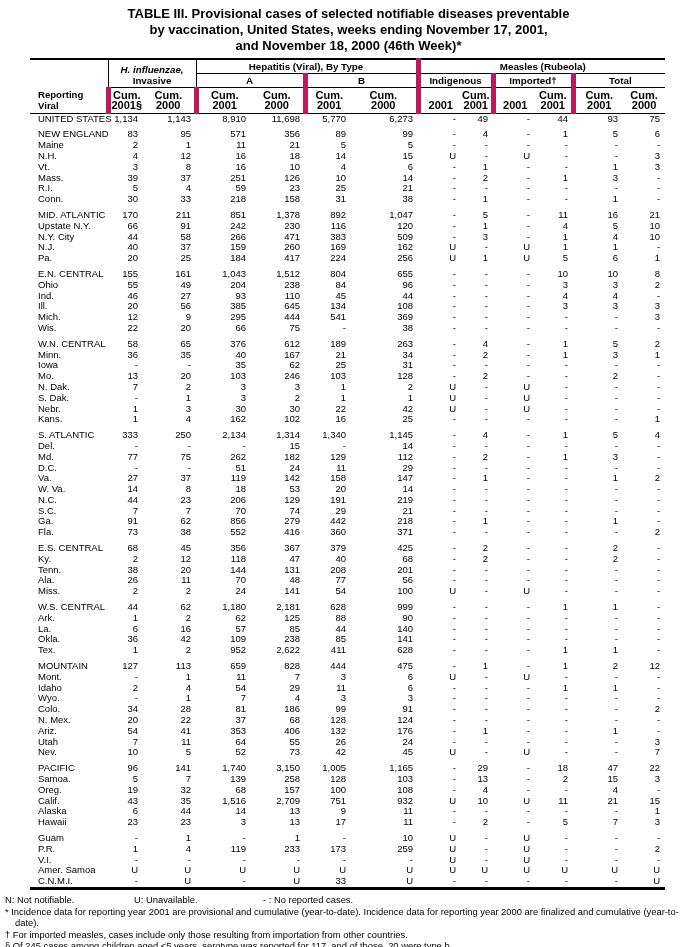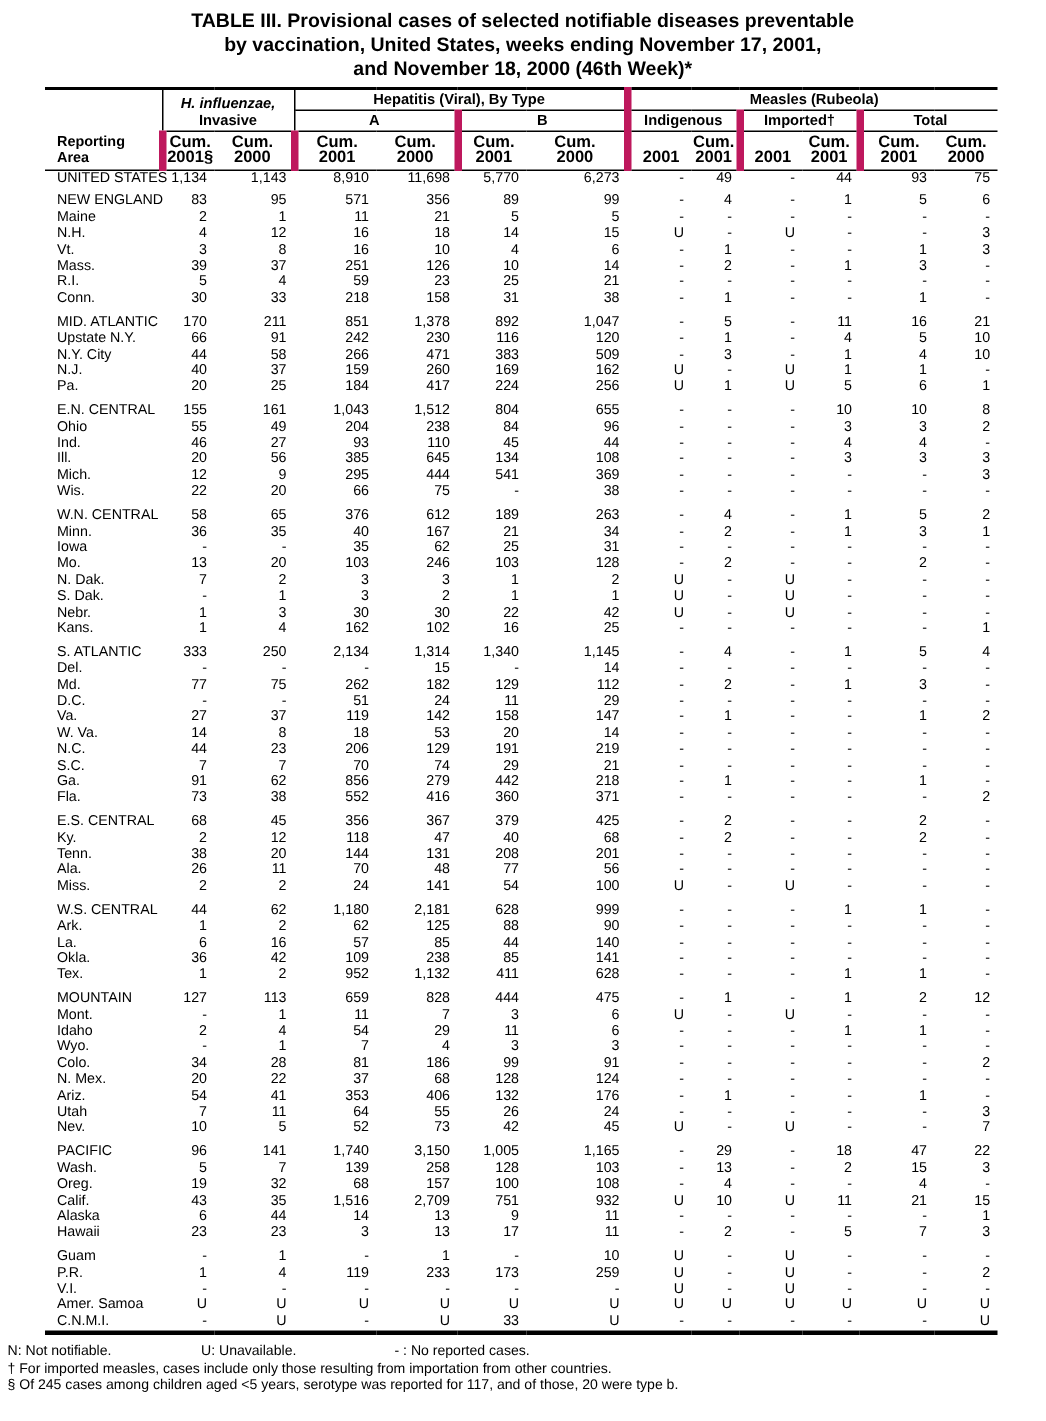--- a/index.html
+++ b/index.html
@@ -56,21 +56,21 @@
     <col style="width:67px">
       <col style="width:43px">
       <col style="width:32px">
     <col style="width:42px">
       <col style="width:38px">
       <col style="width:50px">
     <col style="width:42px">
   </colgroup>
   <thead>
     <tr>
-      <th class="ra" rowspan="3">Reporting Area</th>
+      <th class="ra" rowspan="3">Reporting Viral</th>
       <th class="gh hflu" colspan="2" rowspan="2">
         <div class="it">H. influenzae,</div>
         <div>Invasive</div>
       </th>
       <th class="gh" colspan="4">Hepatitis (Viral), By Type</th>
       <th class="gh bl" colspan="6">Measles (Rubeola)</th>
     </tr>
     <tr>
       <th class="gh" colspan="2">A</th>
       <th class="gh bl" colspan="2">B</th>
@@ -813,21 +813,21 @@
         <td class="num">-</td>
         <td class="num">-</td>
         <td class="num">-</td>
         <td class="num">-</td>
       </tr>
       <tr>
         <td class="area">Tex.</td>
         <td class="num">1</td>
         <td class="num">2</td>
         <td class="num">952</td>
-        <td class="num">1,132</td>
+        <td class="num">2,622</td>
         <td class="num">411</td>
         <td class="num">628</td>
         <td class="num">-</td>
         <td class="num">-</td>
         <td class="num">-</td>
         <td class="num">1</td>
         <td class="num">1</td>
         <td class="num">-</td>
       </tr>
       <tr class="spacer">
@@ -980,21 +980,21 @@
         <td class="num">1,005</td>
         <td class="num">1,165</td>
         <td class="num">-</td>
         <td class="num">29</td>
         <td class="num">-</td>
         <td class="num">18</td>
         <td class="num">47</td>
         <td class="num">22</td>
       </tr>
       <tr>
-        <td class="area">Wash.</td>
+        <td class="area">Samoa.</td>
         <td class="num">5</td>
         <td class="num">7</td>
         <td class="num">139</td>
         <td class="num">258</td>
         <td class="num">128</td>
         <td class="num">103</td>
         <td class="num">-</td>
         <td class="num">13</td>
         <td class="num">-</td>
         <td class="num">2</td>
@@ -1139,15 +1139,16 @@
         <td class="num">-</td>
         <td class="num">U</td>
       </tr>
     </tbody>
 </table>
 
 <div class="footnotes">
   <div class="fn-legend">
     <span class="w">N: Not notifiable.</span><span class="w">U: Unavailable.</span><span>- : No reported cases.</span>
   </div>
+  <div class="fn hang">* Incidence data for reporting year 2001 are provisional and cumulative (year-to-date). Incidence data for reporting year 2000 are finalized and cumulative (year-to-date).</div>
   <div class="fn">† For imported measles, cases include only those resulting from importation from other countries.</div>
   <div class="fn">§ Of 245 cases among children aged &lt;5 years, serotype was reported for 117, and of those, 20 were type b.</div>
 </div>
 
 </body></html>

